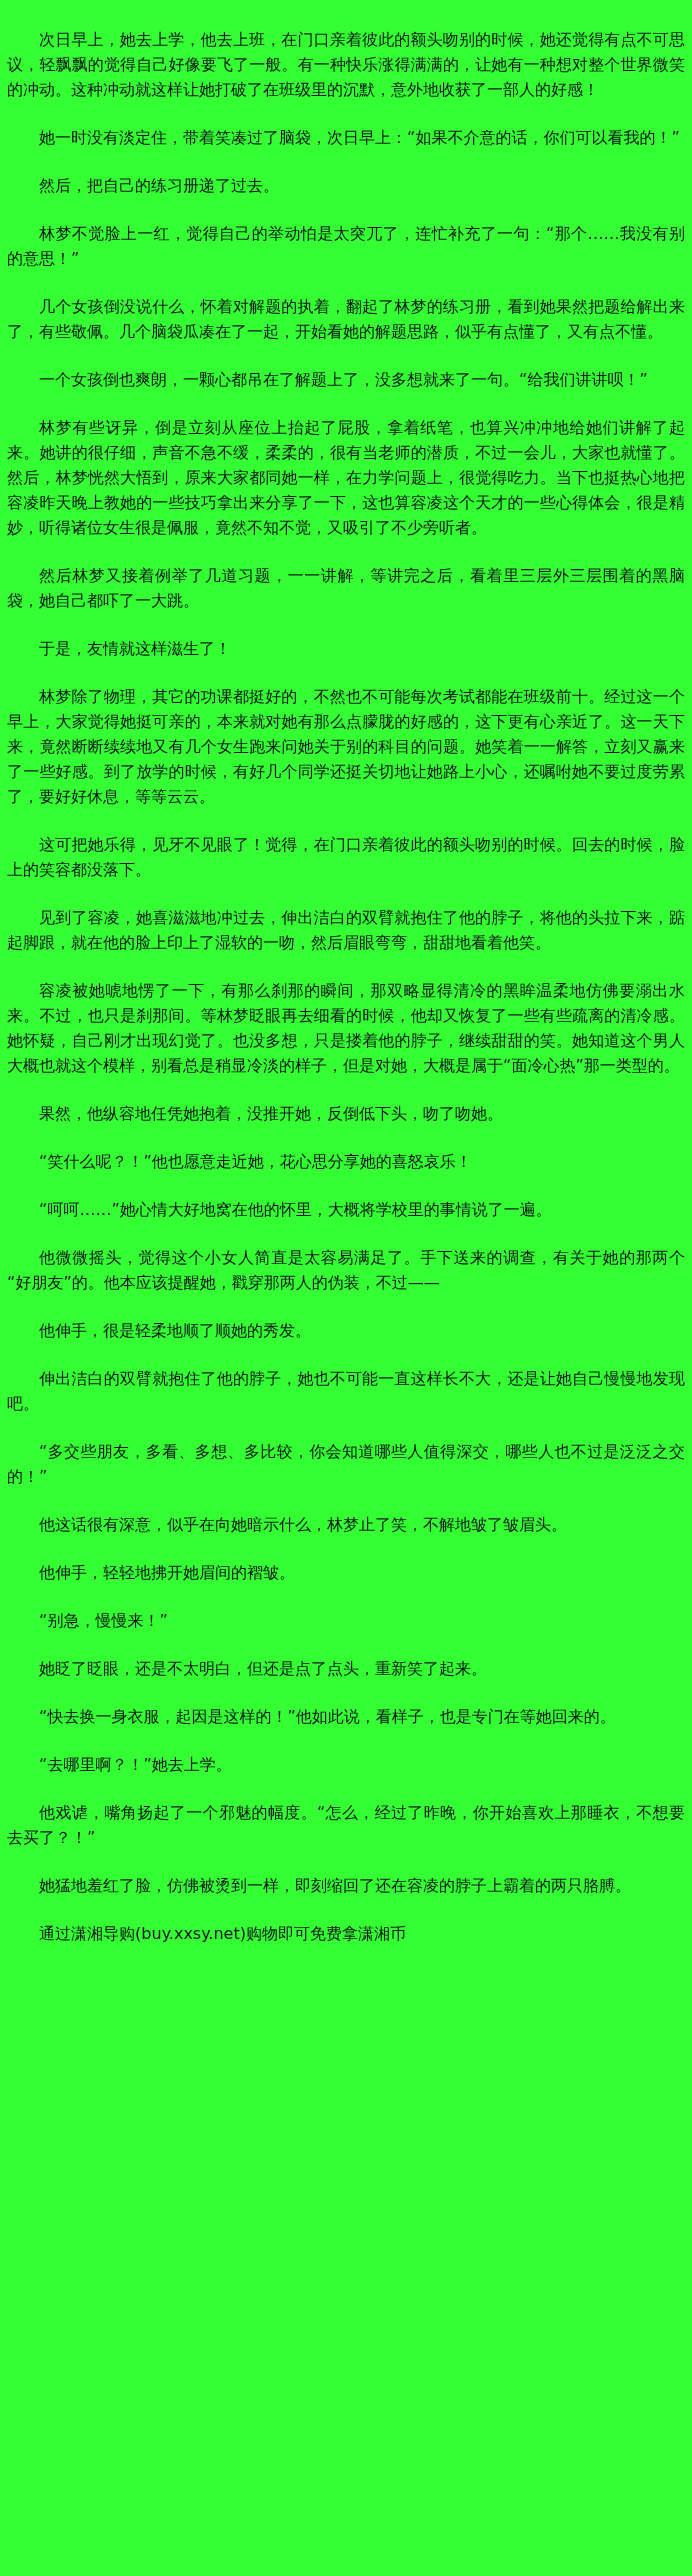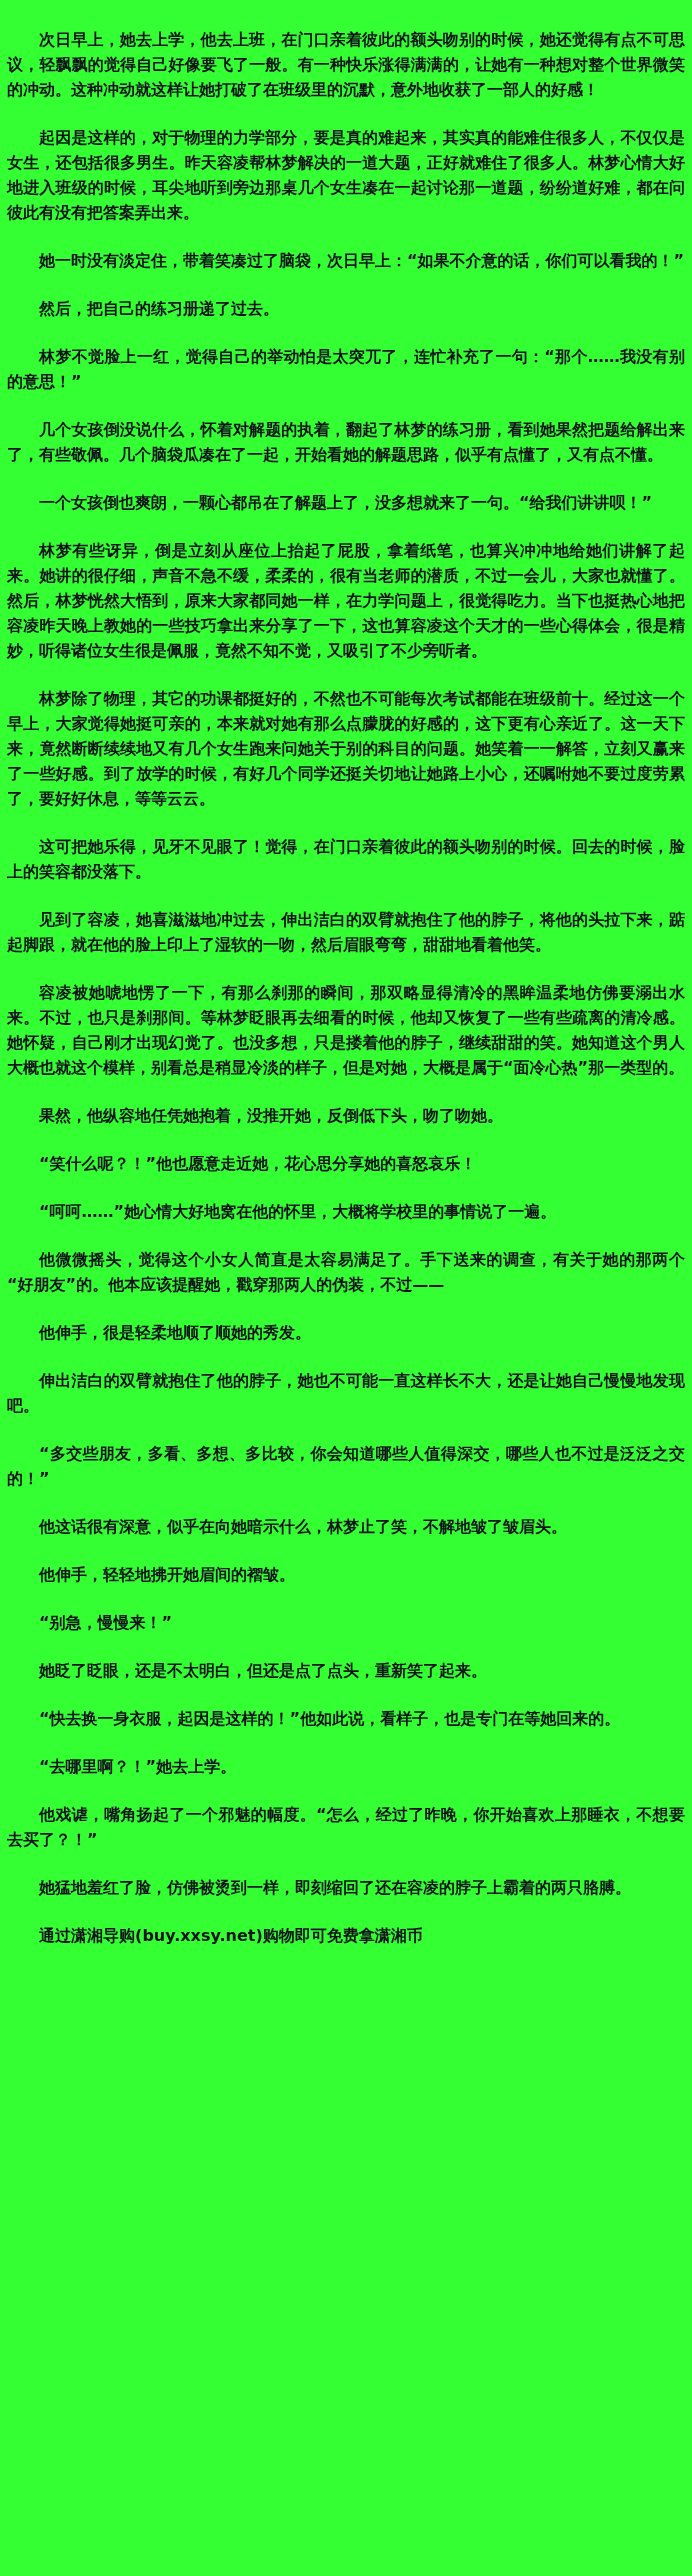--- a/index.html
+++ b/index.html
@@ -19,39 +19,39 @@
     font-size: 16px;
     line-height: 25px;
     color: #14141c;
     text-align: justify;
   }
   .novel-page p {
     margin: 0 0 23px 0;
     text-indent: 2em;
     word-break: break-all;
     white-space: normal;
-    font-weight: bold;
   }
   .novel-page p.footer-ad {
     margin-top: 3.6px;
     margin-bottom: 0;
   }
 </style>
 </head>
 <body style="background: rgb(51, 255, 51);">
 
 <main class="novel-page" style="color: rgb(20, 20, 28);">
   <p>次日早上，她去上学，他去上班，在门口亲着彼此的额头吻别的时候，她还觉得有点不可思议，轻飘飘的觉得自己好像要飞了一般。有一种快乐涨得满满的，让她有一种想对整个世界微笑的冲动。这种冲动就这样让她打破了在班级里的沉默，意外地收获了一部人的好感！</p>
-  <p>起因是这样的，对于物理的力学部分，要是真的难起来，其实真的能难住很多人，不仅仅是女生，还包括很多男生。昨天容凌帮林梦解决的一道大题，正好就难住了很多人。林梦心情大好地进入班级的时候，耳尖地听到旁边那桌几个女生凑在一起讨论那一道题，纷纷道好难，都在问彼此有没有把答案弄出来。</p>
   <p>她一时没有淡定住，带着笑凑过了脑袋，次日早上：“如果不介意的话，你们可以看我的！”</p>
   <p>然后，把自己的练习册递了过去。</p>
   <p>林梦不觉脸上一红，觉得自己的举动怕是太突兀了，连忙补充了一句：“那个……我没有别的意思！”</p>
   <p>几个女孩倒没说什么，怀着对解题的执着，翻起了林梦的练习册，看到她果然把题给解出来了，有些敬佩。几个脑袋瓜凑在了一起，开始看她的解题思路，似乎有点懂了，又有点不懂。</p>
   <p>一个女孩倒也爽朗，一颗心都吊在了解题上了，没多想就来了一句。“给我们讲讲呗！”</p>
   <p>林梦有些讶异，倒是立刻从座位上抬起了屁股，拿着纸笔，也算兴冲冲地给她们讲解了起来。她讲的很仔细，声音不急不缓，柔柔的，很有当老师的潜质，不过一会儿，大家也就懂了。然后，林梦恍然大悟到，原来大家都同她一样，在力学问题上，很觉得吃力。当下也挺热心地把容凌昨天晚上教她的一些技巧拿出来分享了一下，这也算容凌这个天才的一些心得体会，很是精妙，听得诸位女生很是佩服，竟然不知不觉，又吸引了不少旁听者。</p>
+  <p>然后林梦又接着例举了几道习题，一一讲解，等讲完之后，看着里三层外三层围着的黑脑袋，她自己都吓了一大跳。</p>
+  <p>于是，友情就这样滋生了！</p>
   <p>林梦除了物理，其它的功课都挺好的，不然也不可能每次考试都能在班级前十。经过这一个早上，大家觉得她挺可亲的，本来就对她有那么点朦胧的好感的，这下更有心亲近了。这一天下来，竟然断断续续地又有几个女生跑来问她关于别的科目的问题。她笑着一一解答，立刻又赢来了一些好感。到了放学的时候，有好几个同学还挺关切地让她路上小心，还嘱咐她不要过度劳累了，要好好休息，等等云云。</p>
   <p>这可把她乐得，见牙不见眼了！觉得，在门口亲着彼此的额头吻别的时候。回去的时候，脸上的笑容都没落下。</p>
   <p>见到了容凌，她喜滋滋地冲过去，伸出洁白的双臂就抱住了他的脖子，将他的头拉下来，踮起脚跟，就在他的脸上印上了湿软的一吻，然后眉眼弯弯，甜甜地看着他笑。</p>
   <p>容凌被她唬地愣了一下，有那么刹那的瞬间，那双略显得清冷的黑眸温柔地仿佛要溺出水来。不过，也只是刹那间。等林梦眨眼再去细看的时候，他却又恢复了一些有些疏离的清冷感。她怀疑，自己刚才出现幻觉了。也没多想，只是搂着他的脖子，继续甜甜的笑。她知道这个男人大概也就这个模样，别看总是稍显冷淡的样子，但是对她，大概是属于“面冷心热”那一类型的。</p>
   <p>果然，他纵容地任凭她抱着，没推开她，反倒低下头，吻了吻她。</p>
   <p>“笑什么呢？！”他也愿意走近她，花心思分享她的喜怒哀乐！</p>
   <p>“呵呵……”她心情大好地窝在他的怀里，大概将学校里的事情说了一遍。</p>
   <p>他微微摇头，觉得这个小女人简直是太容易满足了。手下送来的调查，有关于她的那两个“好朋友”的。他本应该提醒她，戳穿那两人的伪装，不过——</p>
   <p>他伸手，很是轻柔地顺了顺她的秀发。</p>
   <p>伸出洁白的双臂就抱住了他的脖子，她也不可能一直这样长不大，还是让她自己慢慢地发现吧。</p>

